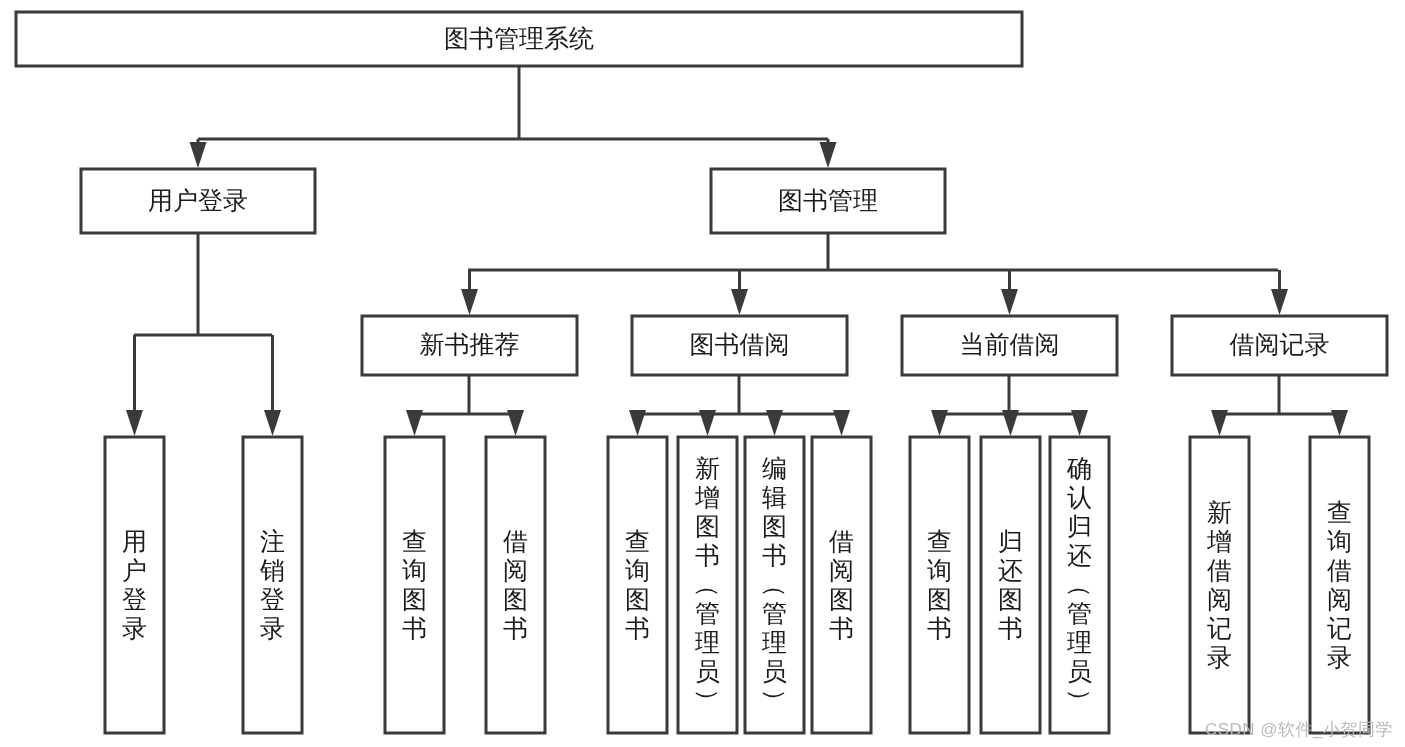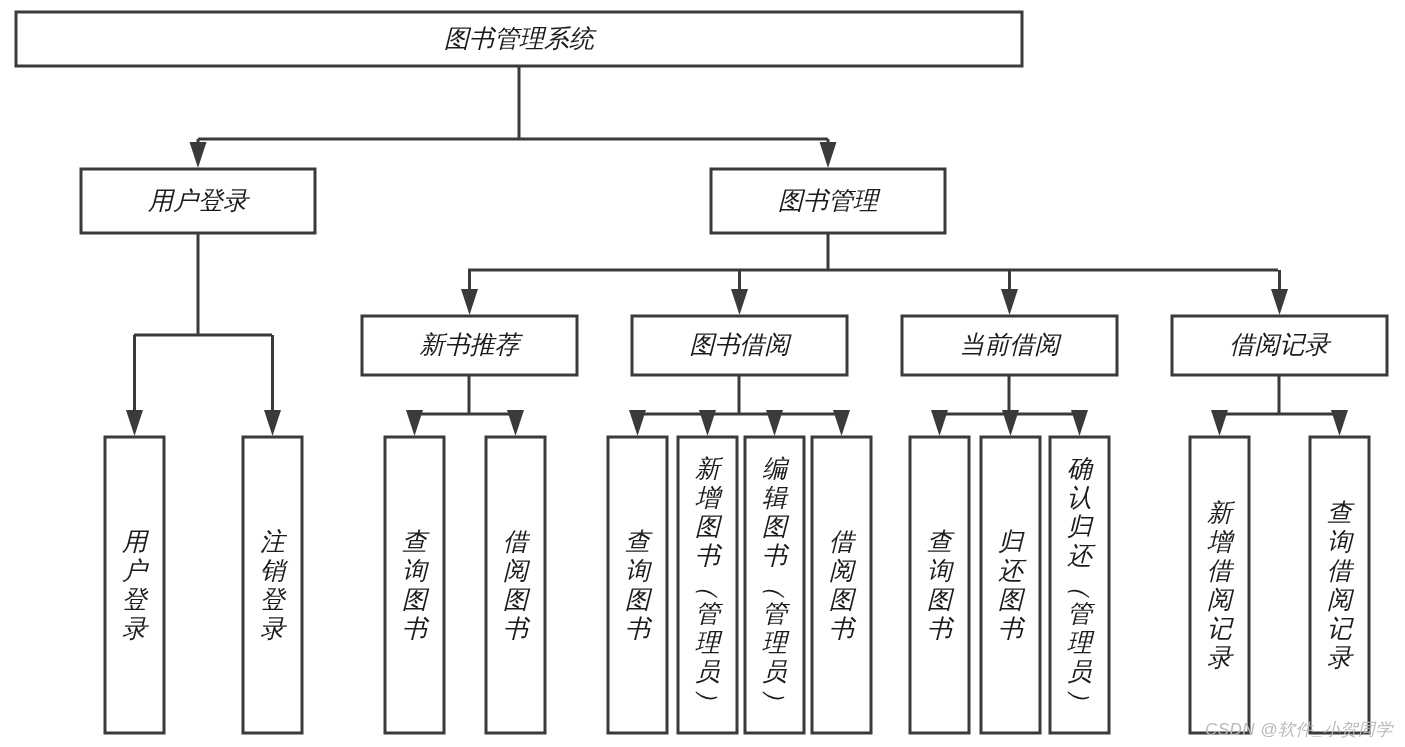--- a/index.html
+++ b/index.html
@@ -13,21 +13,20 @@
     font-family: "Liberation Sans", "DejaVu Sans", sans-serif;
     overflow: hidden;
     position: relative;
   }
   #diagram-root {
     position: absolute;
     left: 0;
     top: 0;
     width: 1405px;
     height: 747px;
-    font-style: italic;
   }
   svg.flow {
     display: block;
     width: 1405px;
     height: 747px;
   }
   .node-box {
     fill: #ffffff;
     stroke: #3a3a3a;
     stroke-width: 3;

